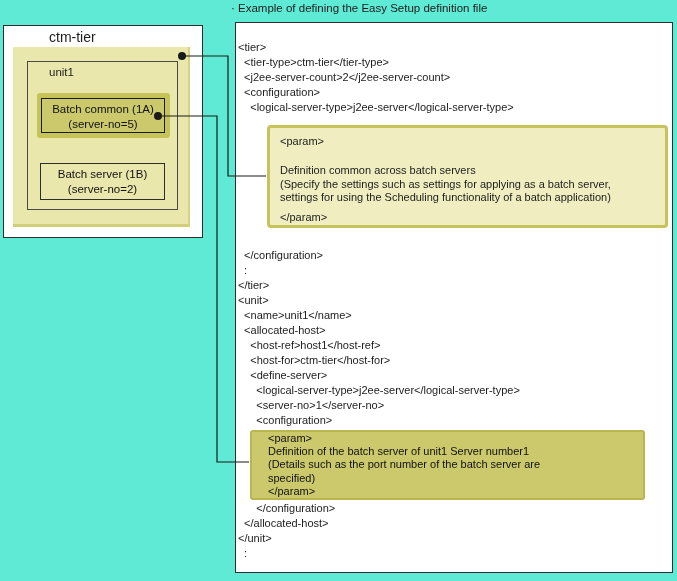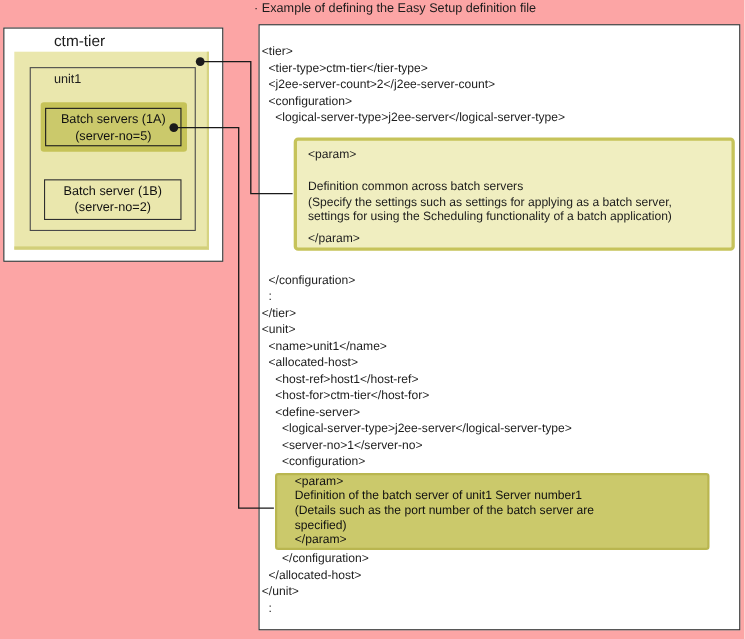--- a/index.html
+++ b/index.html
@@ -1,16 +1,16 @@
 <!DOCTYPE html>
 <html><head>
 <meta charset="utf-8">
 <style>
   html,body { margin:0; padding:0; background:#ffffff; font-family:"Liberation Sans", sans-serif; }
-  .canvas { position:relative; width:677px; height:581px; background:#fca5a5; overflow:hidden; }
+  .canvas { position:relative; width:677px; height:581px; background:#5eead4; overflow:hidden; }
   .abs { position:absolute; box-sizing:border-box; }
 
   .title { left:231px; top:2px; font-size:11.5px; color:#1c1c1c; white-space:pre; }
 
   
   .outer-box  { left:3px;  top:25px; width:200px; height:213px; border:1px solid #2e2e2e; background:#ffffff; }
   .outer-label{ left:17px; top:29px; font-size:14px; color:#1c1c1c;margin-left:32px; }
   .khaki-band { left:13px; top:47px; width:177px; height:180px; background:#eae7ad;
                 border-right:2px solid #d6d382; border-bottom:3px solid #d2cf7a; }
   .unit-box   { left:27px; top:61px; width:151px; height:149px; border:1px solid #4a4a4a; }
@@ -48,21 +48,21 @@
 <div class="canvas">
 
   <div class="abs title">· Example of defining the Easy Setup definition file</div>
 
   <div class="abs outer-box"></div>
   <div class="abs khaki-band"></div>
   <div class="abs outer-label">ctm-tier</div>
   <div class="abs unit-box"></div>
   <div class="abs unit-label">unit1</div>
   <div class="abs ring-1a"></div>
-  <div class="abs srv-1a"><span>Batch servers (1A)</span><br><span>(server-no=5)</span></div>
+  <div class="abs srv-1a"><span>Batch common (1A)</span><br><span>(server-no=5)</span></div>
   <div class="abs srv-1b"><span>Batch server (1B)</span><br><span>(server-no=2)</span></div>
 
   <div class="abs big-box"></div>
   <pre class="abs code pre1">&lt;tier&gt;
   &lt;tier-type&gt;ctm-tier&lt;/tier-type&gt;
   &lt;j2ee-server-count&gt;2&lt;/j2ee-server-count&gt;
   &lt;configuration&gt;
     &lt;logical-server-type&gt;j2ee-server&lt;/logical-server-type&gt;</pre>
 
   <div class="abs param1">

